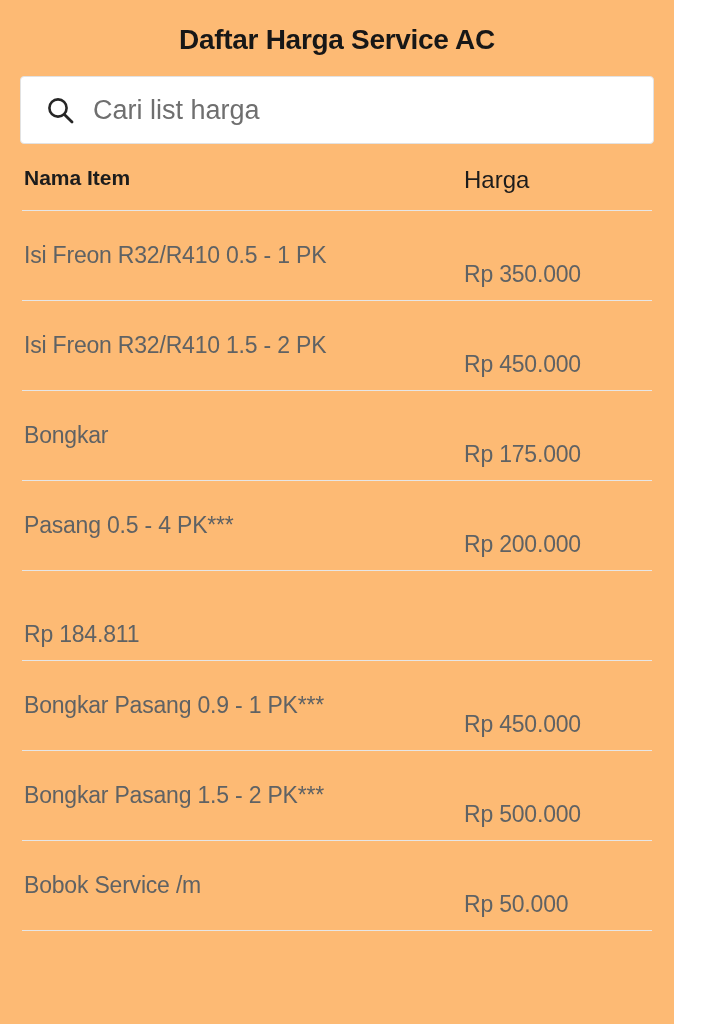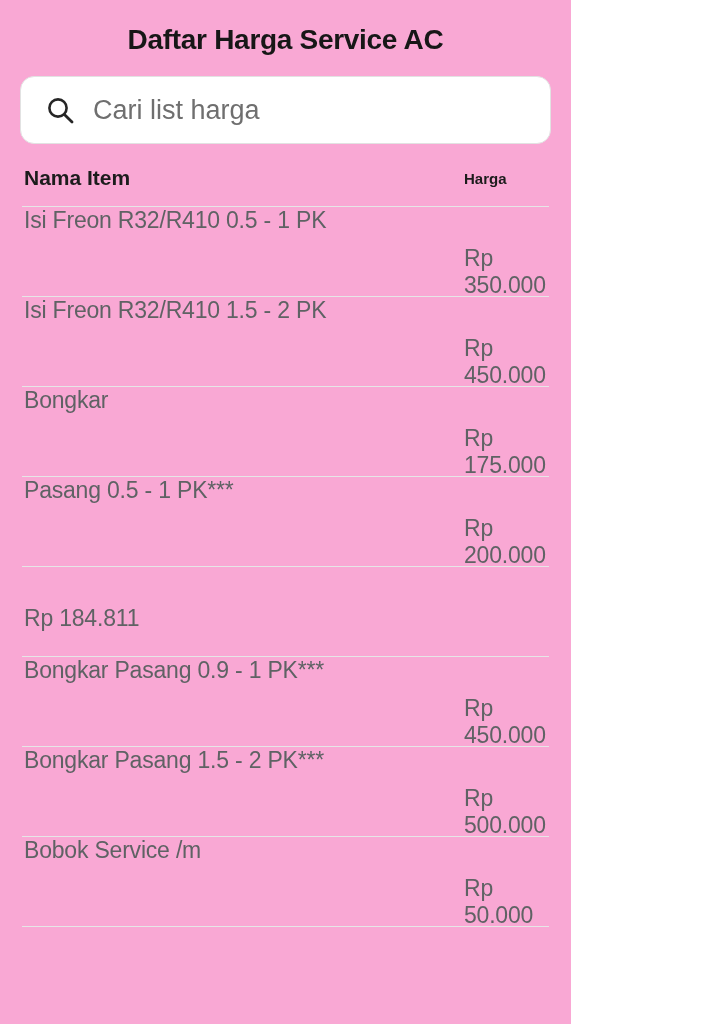--- a/index.html
+++ b/index.html
@@ -8,42 +8,42 @@
   }
   body {
     width: 703px;
     height: 1024px;
     background: #ffffff;
     font-family: "Liberation Sans", sans-serif;
     -webkit-font-smoothing: antialiased;
     overflow: hidden;
   }
   .page {
-    width: 571px;
+    width: 674px;
     height: 1024px;
     box-sizing: border-box;
     position: relative;
-    background: #f9a8d4;
+    background: #fdba74;
   }
   .page-title {
     text-align: center;
     font-size: 28px;
     font-weight: bold;
     color: #171717;
     letter-spacing: -0.3px;
     padding-top: 24px;
     padding-bottom: 6px;
   }
   .search-wrap {
     padding: 14px 20px 0 20px;
   }
   .search-box {
     height: 68px;
     border: 1.5px solid #e2e2e2;
-    border-radius: 14px;
+    border-radius: 4px;
     display: flex;
     align-items: center;
     padding: 0 22px;
     box-sizing: border-box;
     background: #ffffff;
   }
   .search-icon {
     flex: 0 0 auto;
     width: 34px;
     height: 34px;
@@ -65,42 +65,43 @@
   .search-input::placeholder {
     color: #6f6f6f;
     opacity: 1;
   }
   .table {
     padding: 0 22px;
     margin-top: 22px;
   }
   .table-header {
     display: flex;
-    align-items: center;
+    align-items: flex-start;
     padding: 0 2px 16px 2px;
   }
   .col-name {
     flex: 0 0 440px;
     font-size: 21px;
     font-weight: bold;
     color: #1c1c1c;
   }
   .col-price {
     flex: 1 1 auto;
-    font-size: 15px;
-    font-weight: bold;
+    font-size: 24px;
+    font-weight: normal;
     color: #1c1c1c;
   }
   .divider {
     height: 1px;
     background: #e6e6e6;
     width: 100%;
   }
   .row {
     display: flex;
+    align-items: center;
     height: 89px;
     padding: 0 2px;
     box-sizing: border-box;
   }
   .cell-name {
     flex: 0 0 440px;
     font-size: 23px;
     color: #5f6264;
     letter-spacing: -0.2px;
   }
@@ -150,21 +151,21 @@
     </div>
     <div class="divider"></div>
 
     <div class="row">
       <div class="cell-name">Bongkar</div>
       <div class="cell-price">Rp 175.000</div>
     </div>
     <div class="divider"></div>
 
     <div class="row">
-      <div class="cell-name">Pasang 0.5 - 1 PK***</div>
+      <div class="cell-name">Pasang 0.5 - 4 PK***</div>
       <div class="cell-price">Rp 200.000</div>
     </div>
     <div class="divider"></div>
 
     <div class="row">
       <div class="cell-price">Rp 184.811</div>
     </div>
     <div class="divider"></div>
 
     <div class="row">

